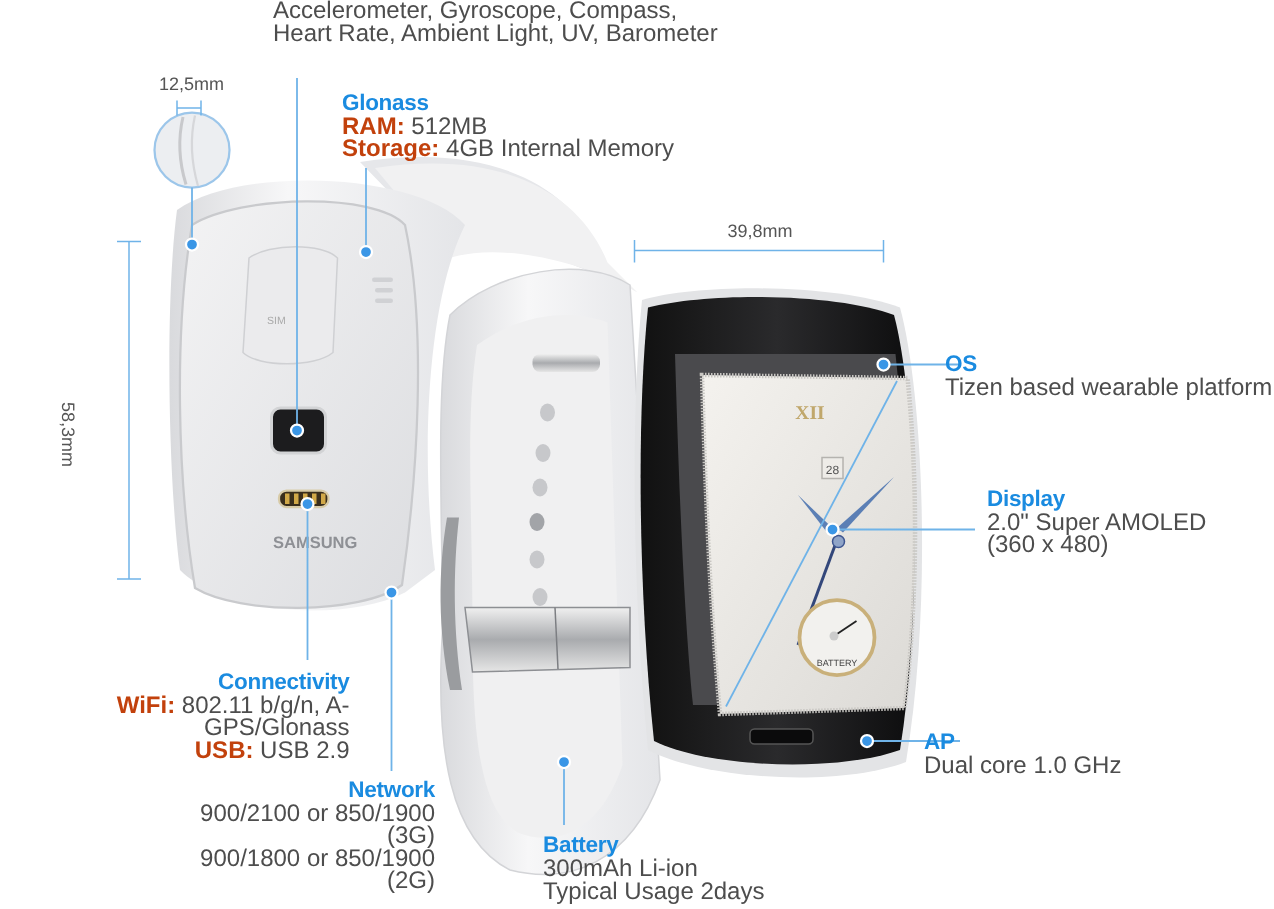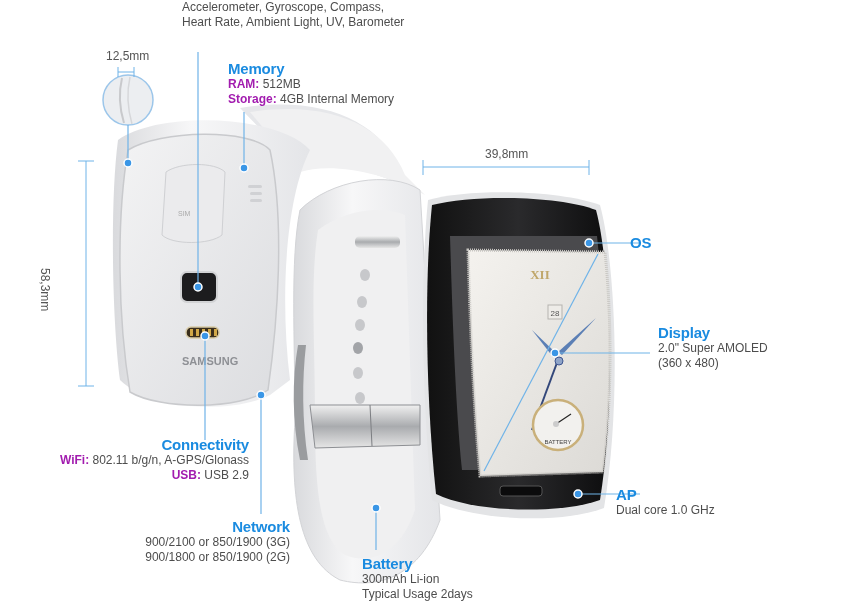--- a/index.html
+++ b/index.html
@@ -1,20 +1,20 @@
 <!DOCTYPE html>
 <html><head>
   <meta charset="utf-8">
   <style>
     html, body { margin: 0; padding: 0; background: #ffffff; }
     body { width: 849px; height: 606px; position: relative; overflow: hidden; font-family: "Liberation Sans", sans-serif; color: #4a4a4a; }
     .abs { position: absolute; }
     .title { color: #1a8be0; font-size: 15px; font-weight: bold; letter-spacing: -0.2px; }
-    .desc { font-size: 12px; line-height: 15px; color: #4d4d4d; }
-    .desc b { color: #a21caf; }
+    .desc { font-size: 16px; line-height: 15px; color: #4d4d4d; }
+    .desc b { color: #c2410c; }
     .right { text-align: right; }
     .dim { font-size: 12px; color: #555; }
     svg { position: absolute; left: 0; top: 0; }
   </style>
 </head>
 <body>
 
 <svg width="849" height="606" viewBox="0 0 849 606">
   <defs>
     <linearGradient id="band" x1="0" x2="1" y1="0" y2="0">
@@ -145,41 +145,42 @@
 <div class="abs dim" style="left:106px;top:49px;">12,5mm</div>
 <div class="abs dim" style="left:52px;top:268px;transform:rotate(90deg);transform-origin:left top;">58,3mm</div>
 <div class="abs dim" style="left:485px;top:147px;">39,8mm</div>
 
 <div class="abs" style="left:182px;top:0px;">
   <div class="desc">Accelerometer, Gyroscope, Compass,</div>
   <div class="desc">Heart Rate, Ambient Light, UV, Barometer</div>
 </div>
 
 <div class="abs" style="left:228px;top:60px;">
-  <div class="title">Memory</div>
+  <div class="title">Glonass</div>
   <div class="desc"><b>RAM:</b><span> 512MB</span></div>
   <div class="desc"><b>Storage:</b><span> 4GB Internal Memory</span></div>
 </div>
 
 <div class="abs" style="left:630px;top:234px;">
   <div class="title">OS</div>
+  <div class="desc">Tizen based wearable platform</div>
 </div>
 
 <div class="abs" style="left:658px;top:324px;">
   <div class="title">Display</div>
   <div class="desc">2.0" Super AMOLED</div>
   <div class="desc">(360 x 480)</div>
 </div>
 
 <div class="abs" style="left:616px;top:486px;">
   <div class="title">AP</div>
   <div class="desc">Dual core 1.0 GHz</div>
 </div>
 
-<div class="abs right" style="left:0px;top:436px;width:233px;padding-left:16px;">
+<div class="abs right" style="left:0px;top:446px;width:233px;">
   <div class="title">Connectivity</div>
   <div class="desc"><b>WiFi:</b><span> 802.11 b/g/n, A-GPS/Glonass</span></div>
   <div class="desc"><b>USB:</b><span> USB 2.9</span></div>
 </div>
 
 <div class="abs right" style="left:100px;top:518px;width:190px;">
   <div class="title">Network</div>
   <div class="desc">900/2100 or 850/1900 (3G)</div>
   <div class="desc">900/1800 or 850/1900 (2G)</div>
 </div>

